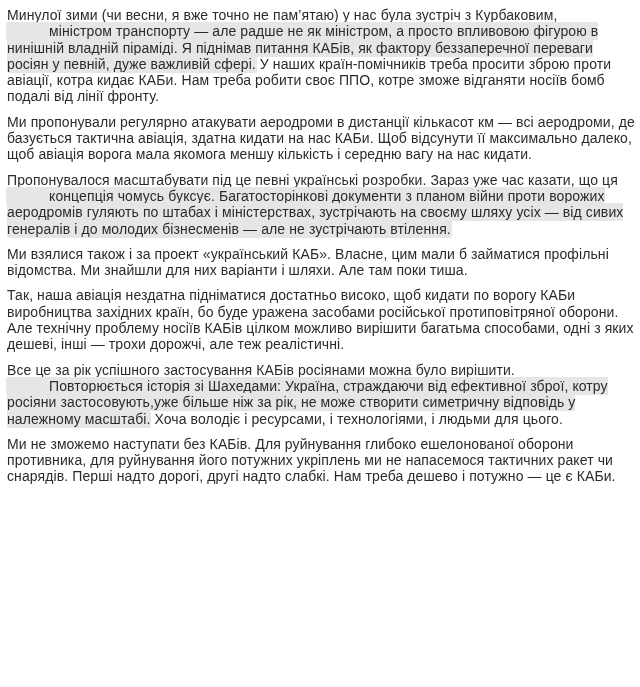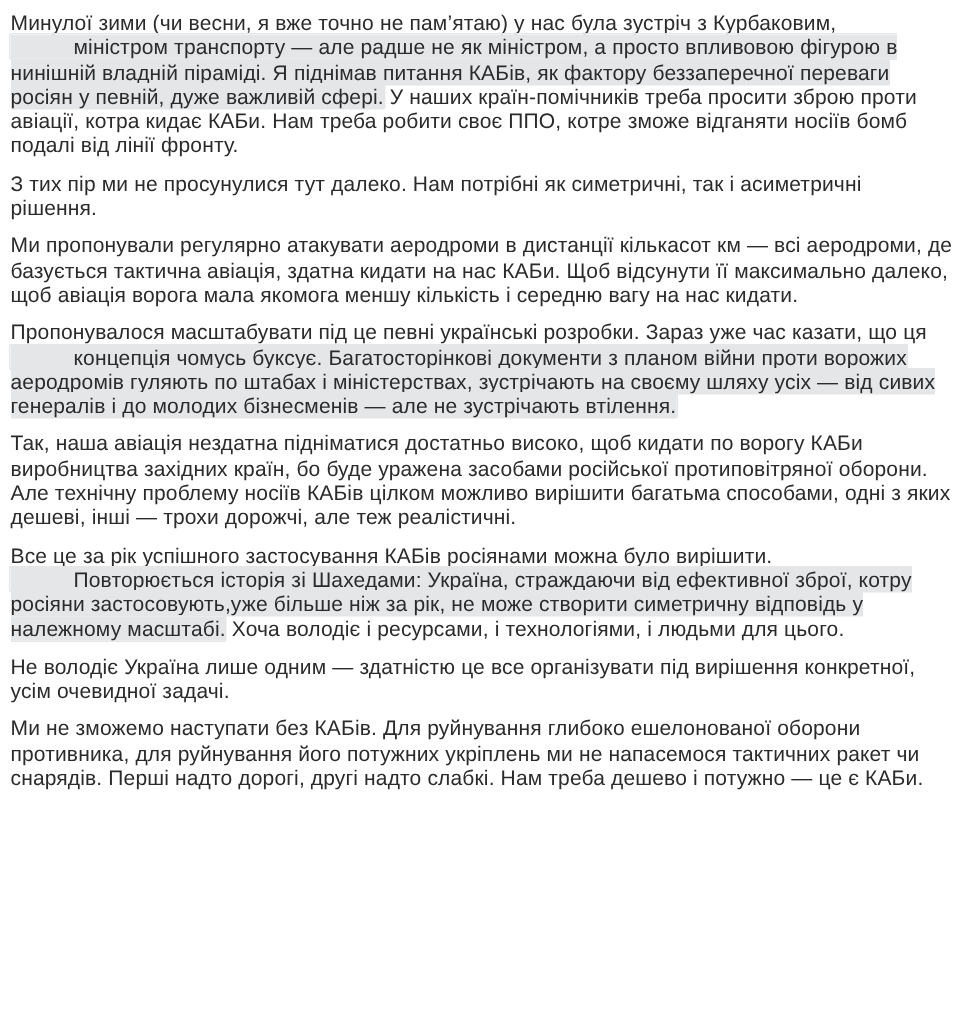--- a/index.html
+++ b/index.html
@@ -41,20 +41,19 @@
       border-radius: 1px;
       padding-left: 42px;
     }
   </style>
 </head>
 <body>
 
 <div class="post-body" lang="uk">
 
 <p class="paragraph"><span class="segment">Минулої зими (чи весни, я вже точно не пам’ятаю) у нас була зустріч з Курбаковим, </span><span class="segment highlight">міністром транспорту — але радше не як міністром, а просто впливовою фігурою в нинішній владній піраміді. Я піднімав питання КАБів, як фактору беззаперечної переваги росіян у певній, дуже важливій сфері.</span><span class="segment"> У наших країн-помічників треба просити зброю проти авіації, котра кидає КАБи. Нам треба робити своє ППО, котре зможе відганяти носіїв бомб подалі від лінії фронту.</span></p>
-    <p class="paragraph"><span class="segment">З тих пір ми не просунулися тут далеко. Нам потрібні як симетричні, так і асиметричні рішення.</span></p>
     <p class="paragraph"><span class="segment">Ми пропонували регулярно атакувати аеродроми в дистанції кількасот км — всі аеродроми, де базується тактична авіація, здатна кидати на нас КАБи. Щоб відсунути її максимально далеко, щоб авіація ворога мала якомога меншу кількість і середню вагу на нас кидати.</span></p>
     <p class="paragraph"><span class="segment">Пропонувалося масштабувати під це певні українські розробки. Зараз уже час казати, що ця </span><span class="segment highlight">концепція чомусь буксує. Багатосторінкові документи з планом війни проти ворожих аеродромів гуляють по штабах і міністерствах, зустрічають на своєму шляху усіх — від сивих генералів і до молодих бізнесменів — але не зустрічають втілення.</span></p>
+    <p class="paragraph"><span class="segment">Ми взялися також і за проект «український КАБ». Власне, цим мали б займатися профільні відомства. Ми знайшли для них варіанти і шляхи. Але там поки тиша.</span></p>
     <p class="paragraph"><span class="segment">Так, наша авіація нездатна підніматися достатньо високо, щоб кидати по ворогу КАБи виробництва західних країн, бо буде уражена засобами російської протиповітряної оборони. Але технічну проблему носіїв КАБів цілком можливо вирішити багатьма способами, одні з яких дешеві, інші — трохи дорожчі, але теж реалістичні.</span></p>
     <p class="paragraph"><span class="segment">Все це за рік успішного застосування КАБів росіянами можна було вирішити. </span><span class="segment highlight">Повторюється історія зі Шахедами: Україна, страждаючи від ефективної зброї, котру росіяни застосовують,уже більше ніж за рік, не може створити симетричну відповідь у належному масштабі.</span><span class="segment"> Хоча володіє і ресурсами, і технологіями, і людьми для цього.</span></p>
-    <p class="paragraph"><span class="segment">Не володіє Україна лише одним — здатністю це все організувати під вирішення конкретної, усім очевидної задачі.</span></p>
     <p class="paragraph"><span class="segment">Ми не зможемо наступати без КАБів. Для руйнування глибоко ешелонованої оборони противника, для руйнування його потужних укріплень ми не напасемося тактичних ракет чи снарядів. Перші надто дорогі, другі надто слабкі. Нам треба дешево і потужно — це є КАБи.</span></p>
   </div>
 
 </body></html>

